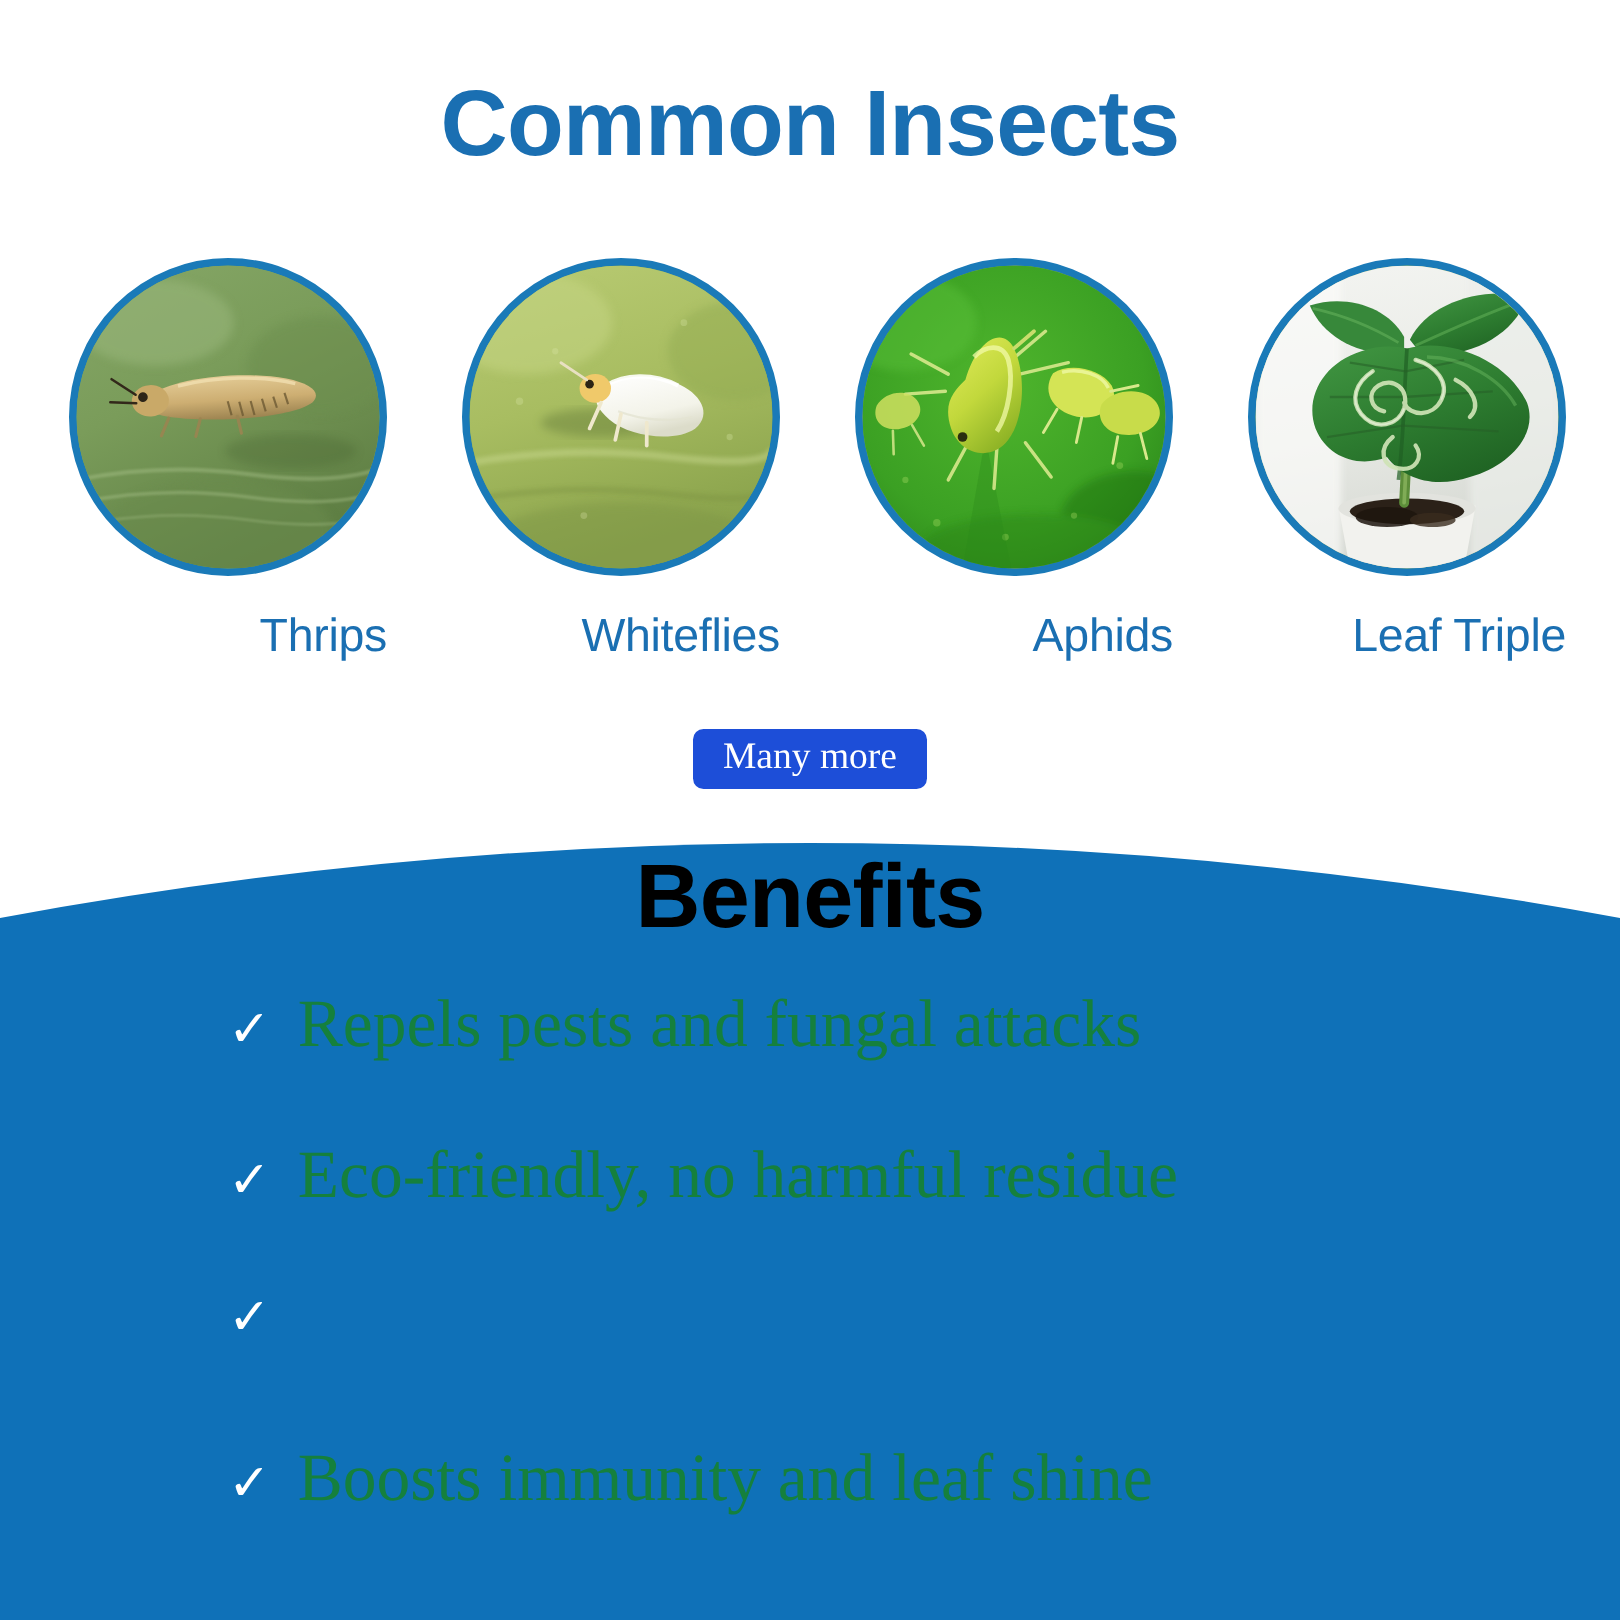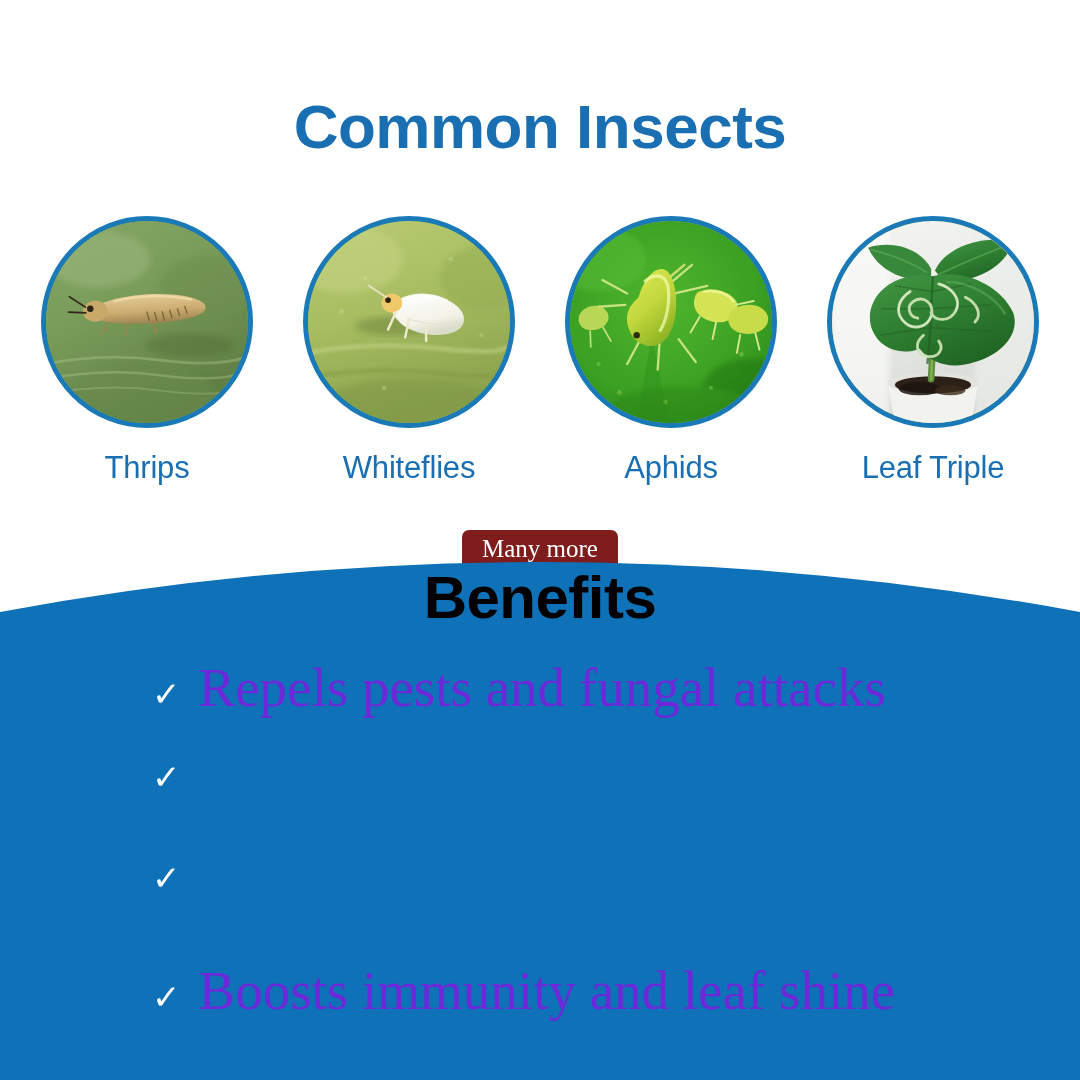--- a/index.html
+++ b/index.html
@@ -23,21 +23,20 @@
     background: #ffffff;
     overflow: hidden;
   }
 
   
   .top-section {
     position: absolute;
     left: 0; top: 0;
     width: 1080px;
     height: 620px;
-    margin-top: 44px;
   }
 
   .main-title {
     position: absolute;
     left: 0;
     top: 52px;
     width: 1080px;
     text-align: center;
     font-size: 62px;
     font-weight: bold;
@@ -55,21 +54,21 @@
     display: flex;
     justify-content: space-between;
     padding: 0 36px;
     box-sizing: border-box;
   }
 
   .insect-card {
     width: 222px;
     display: flex;
     flex-direction: column;
-    align-items: center;
+    align-items: flex-end;
   }
 
   .insect-circle {
     width: 212px;
     height: 212px;
     border-radius: 50%;
     border: 5px solid #1a7ab8;
     box-sizing: border-box;
     overflow: hidden;
     position: relative;
@@ -96,21 +95,21 @@
   .many-more-wrap {
     position: absolute;
     left: 0;
     top: 486px;
     width: 1080px;
     text-align: center;
   }
 
   .many-more-badge {
     display: inline-block;
-    background: #7f1d1d;
+    background: #1d4ed8;
     color: #ffffff;
     font-family: "Liberation Serif", serif;
     font-size: 25px;
     padding: 5px 20px 7px 20px;
     border-radius: 7px;
     line-height: 1.12;
   }
 
   
   .benefits-section {
@@ -174,23 +173,23 @@
 
   .benefit-check {
     font-size: 34px;
     line-height: 1;
     margin-right: 18px;
     color: #ffffff;
     flex: 0 0 auto;
   }
 
   .benefit-text {
-    font-size: 55px;
+    font-size: 45px;
     line-height: 1;
-    color: #6d28d9;
+    color: #15803d;
     white-space: nowrap;
   }
 </style>
 </head>
 <body>
 
 <div id="infographic">
 
   <div class="top-section">
 
@@ -494,20 +493,21 @@
     <div class="benefits-content">
       <div class="benefits-title">Benefits</div>
 
       <ul class="benefits-list">
         <li class="benefit-item">
           <span class="benefit-check">✓</span>
           <span class="benefit-text">Repels pests and fungal attacks</span>
         </li>
         <li class="benefit-item">
           <span class="benefit-check">✓</span>
+          <span class="benefit-text">Eco-friendly, no harmful residue</span>
         </li>
         <li class="benefit-item">
           <span class="benefit-check">✓</span>
         </li>
         <li class="benefit-item">
           <span class="benefit-check">✓</span>
           <span class="benefit-text">Boosts immunity and leaf shine</span>
         </li>
       </ul>
     </div>

